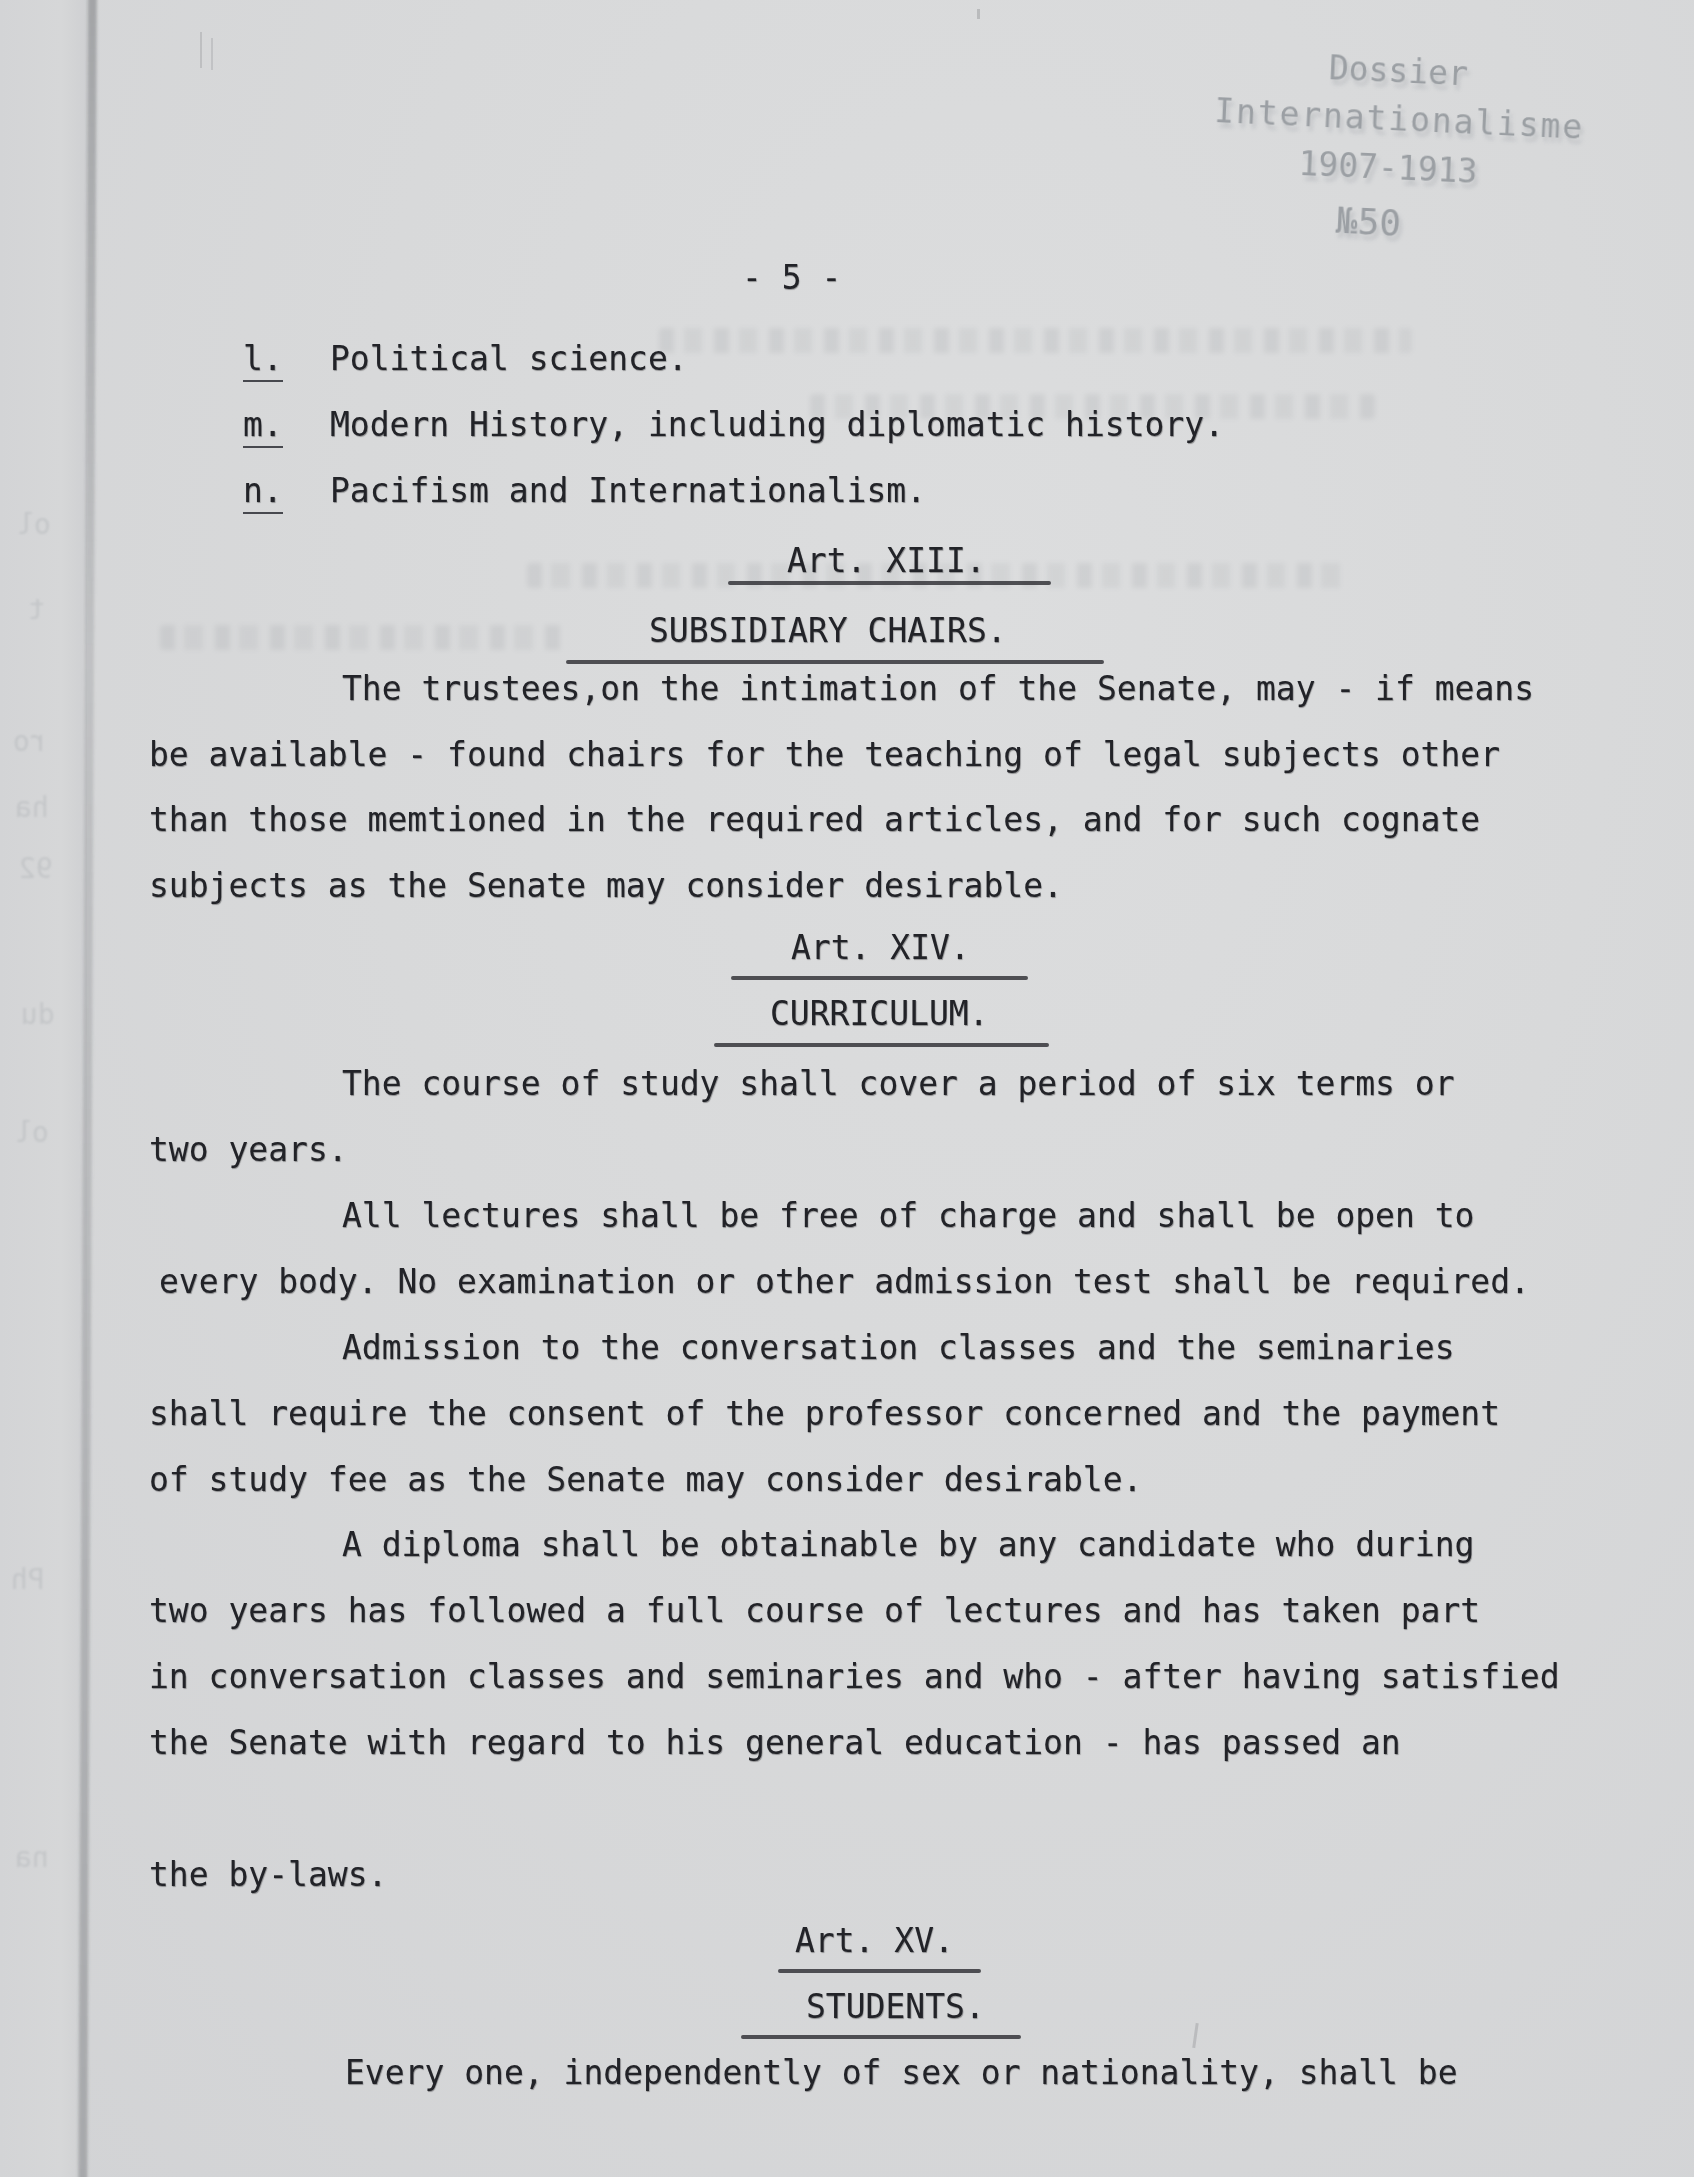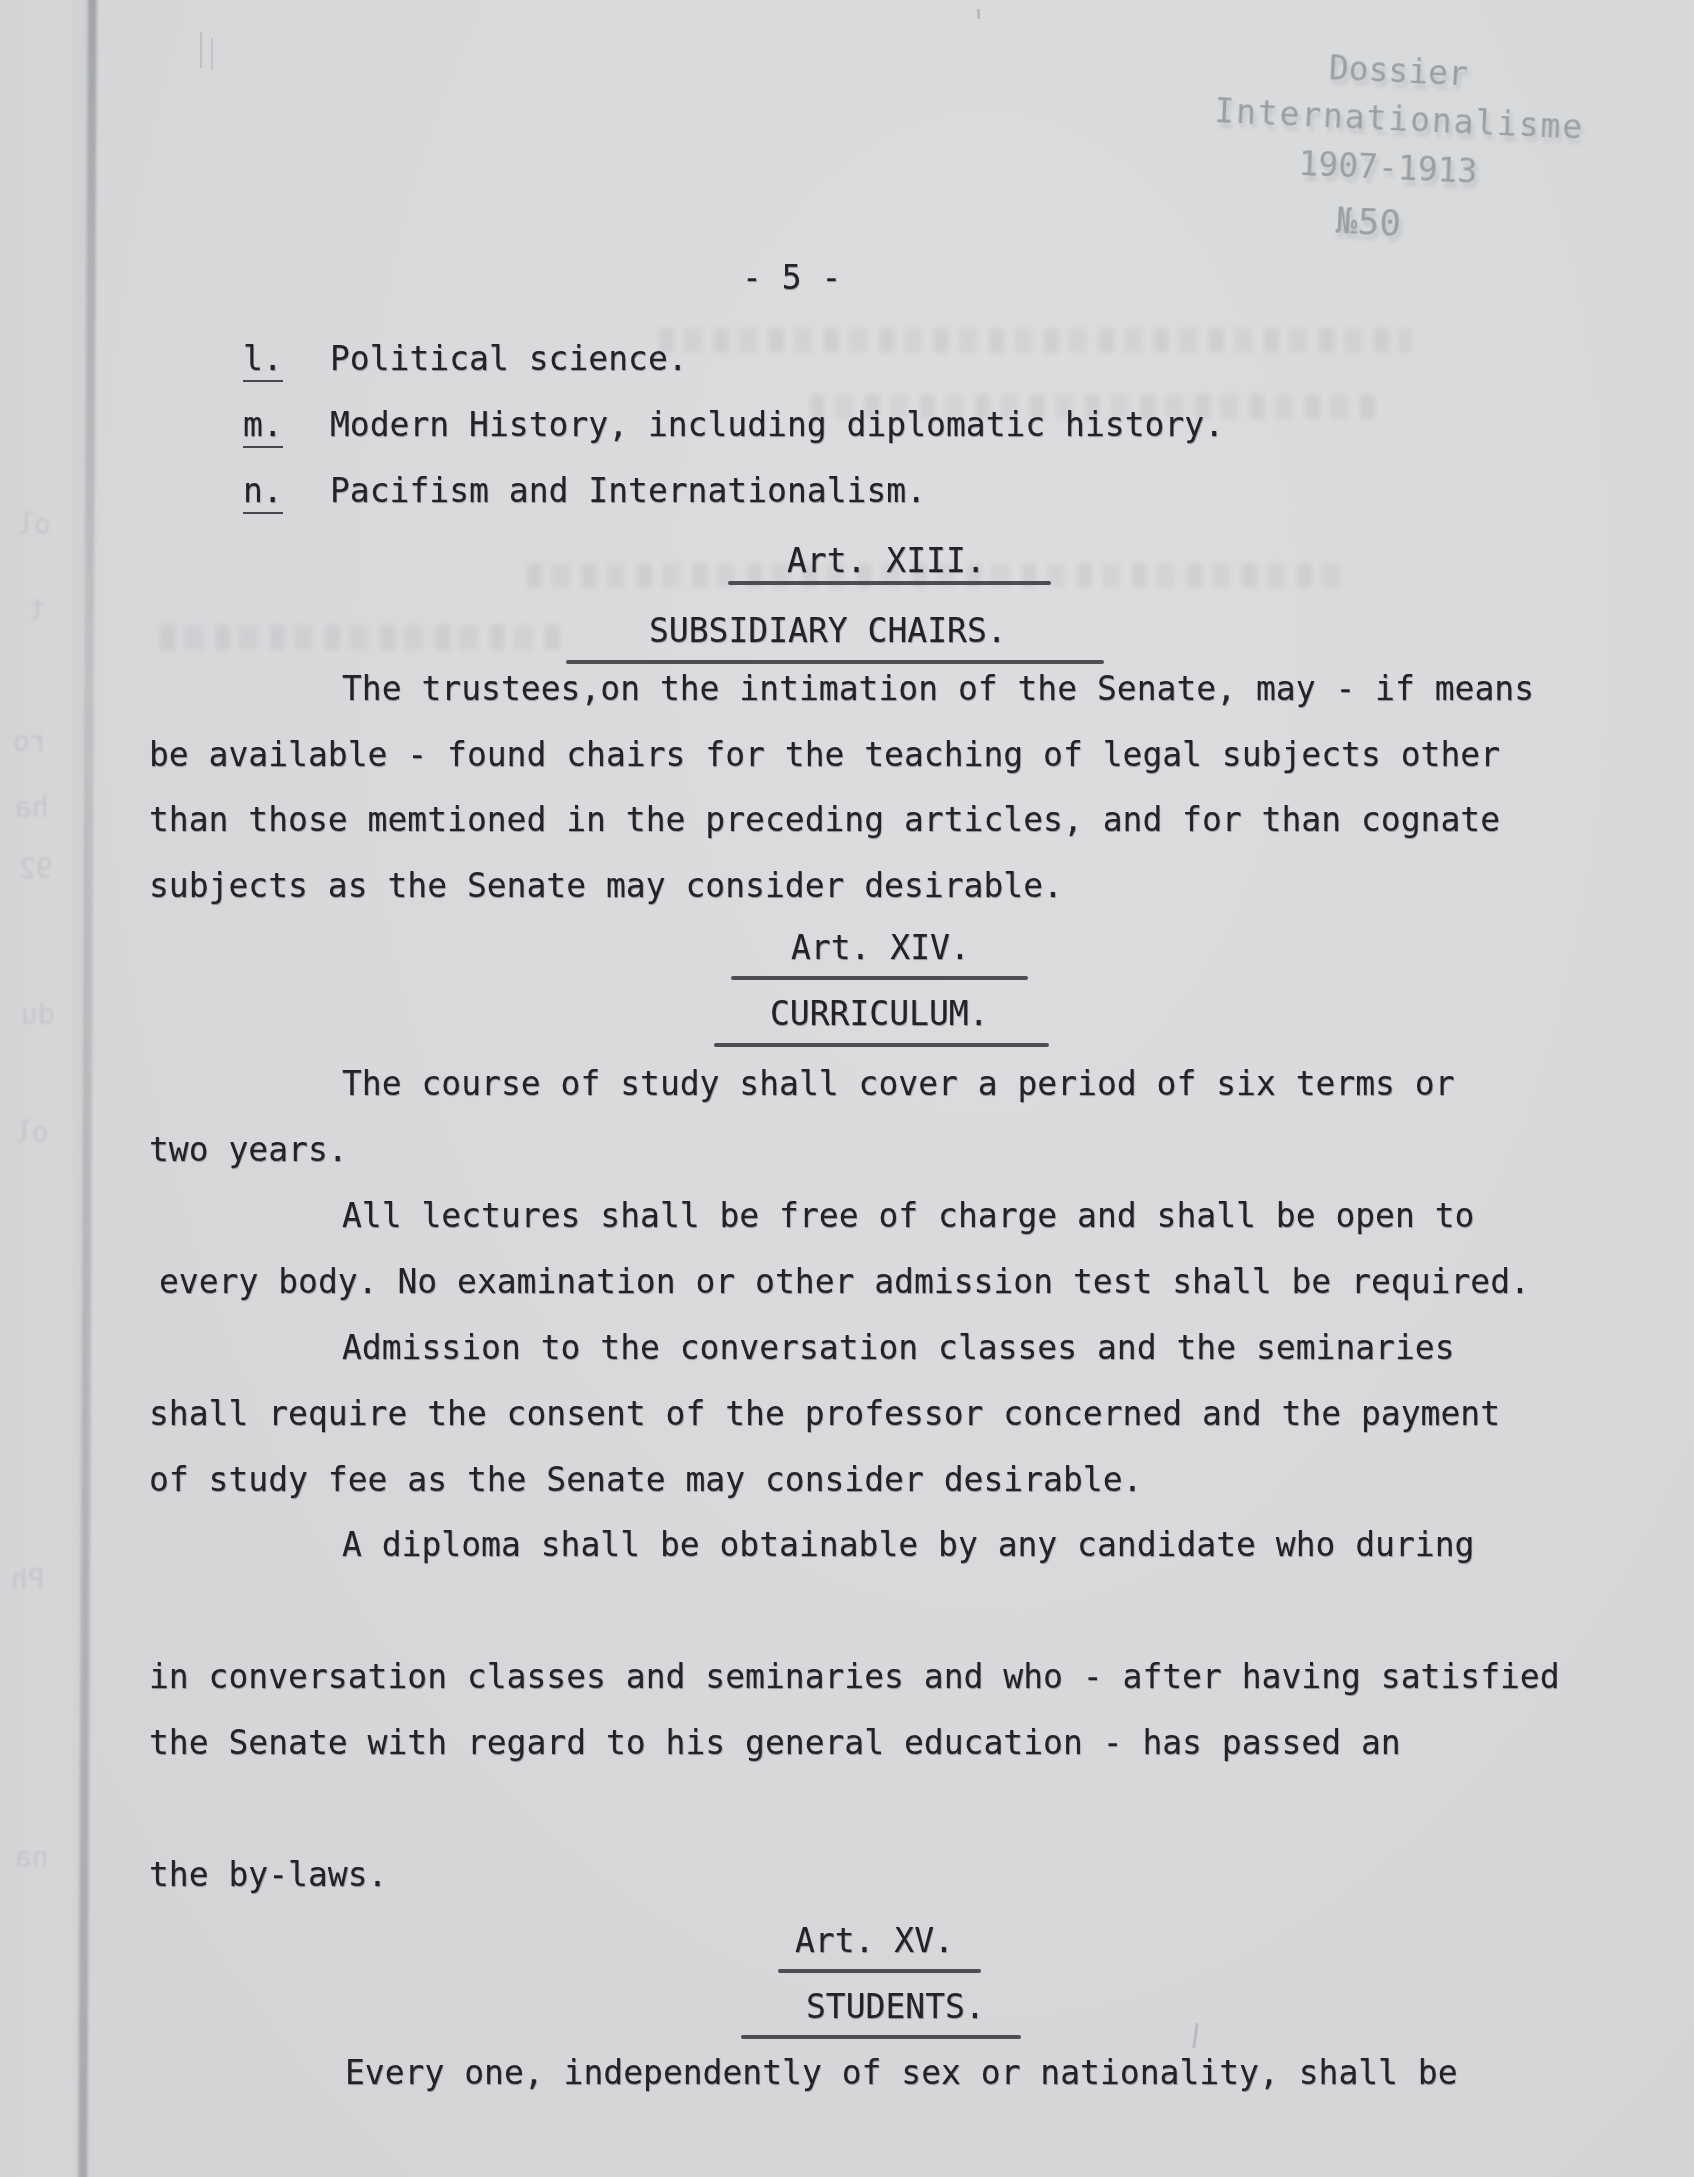--- a/index.html
+++ b/index.html
@@ -113,40 +113,41 @@
   <div class="t" style="left:330px;top:470px;">Pacifism and Internationalism.</div>
 
   <div class="t" style="left:787px;top:532px;margin-top:8px;">Art. XIII.</div>
   <div class="ul" style="left:728px;top:581px;width:323px;"></div>
 
   <div class="t" style="left:649px;top:610px;">SUBSIDIARY CHAIRS.</div>
   <div class="ul" style="left:566px;top:660px;width:538px;"></div>
 
   <div class="t" style="left:342px;top:668px;">The trustees,on the intimation of the Senate, may - if means</div>
   <div class="t" style="left:149px;top:734px;">be available - found chairs for the teaching of legal subjects other</div>
-  <div class="t" style="left:149px;top:799px;">than those memtioned in the preceding articles, and for than cognate</div>
+  <div class="t" style="left:149px;top:799px;">than those memtioned in the required articles, and for such cognate</div>
   <div class="t" style="left:149px;top:865px;">subjects as the Senate may consider desirable.</div>
 
   <div class="t" style="left:791px;top:927px;">Art. XIV.</div>
   <div class="ul" style="left:731px;top:976px;width:297px;"></div>
 
   <div class="t" style="left:770px;top:993px;">CURRICULUM.</div>
   <div class="ul" style="left:714px;top:1043px;width:335px;"></div>
 
   <div class="t" style="left:342px;top:1063px;">The course of study shall cover a period of six terms or</div>
   <div class="t" style="left:149px;top:1129px;">two years.</div>
 
   <div class="t" style="left:342px;top:1195px;">All lectures shall be free of charge and shall be open to</div>
   <div class="t" style="left:149px;top:1261px;margin-left:10px;">every body. No examination or other admission test shall be required.</div>
 
   <div class="t" style="left:342px;top:1327px;">Admission to the conversation classes and the seminaries</div>
   <div class="t" style="left:149px;top:1393px;">shall require the consent of the professor concerned and the payment</div>
   <div class="t" style="left:149px;top:1459px;">of study fee as the Senate may consider desirable.</div>
 
   <div class="t" style="left:342px;top:1524px;">A diploma shall be obtainable by any candidate who during</div>
+  <div class="t" style="left:149px;top:1590px;">two years has followed a full course of lectures and has taken part</div>
   <div class="t" style="left:149px;top:1656px;">in conversation classes and seminaries and who - after having satisfied</div>
   <div class="t" style="left:149px;top:1722px;">the Senate with regard to his general education - has passed an</div>
   <div class="t" style="left:149px;top:1854px;">the by-laws.</div>
 
   <div class="t" style="left:795px;top:1920px;">Art. XV.</div>
   <div class="ul" style="left:778px;top:1969px;width:203px;"></div>
 
   <div class="t" style="left:806px;top:1986px;">STUDENTS.</div>
   <div class="ul" style="left:741px;top:2035px;width:280px;"></div>
 

